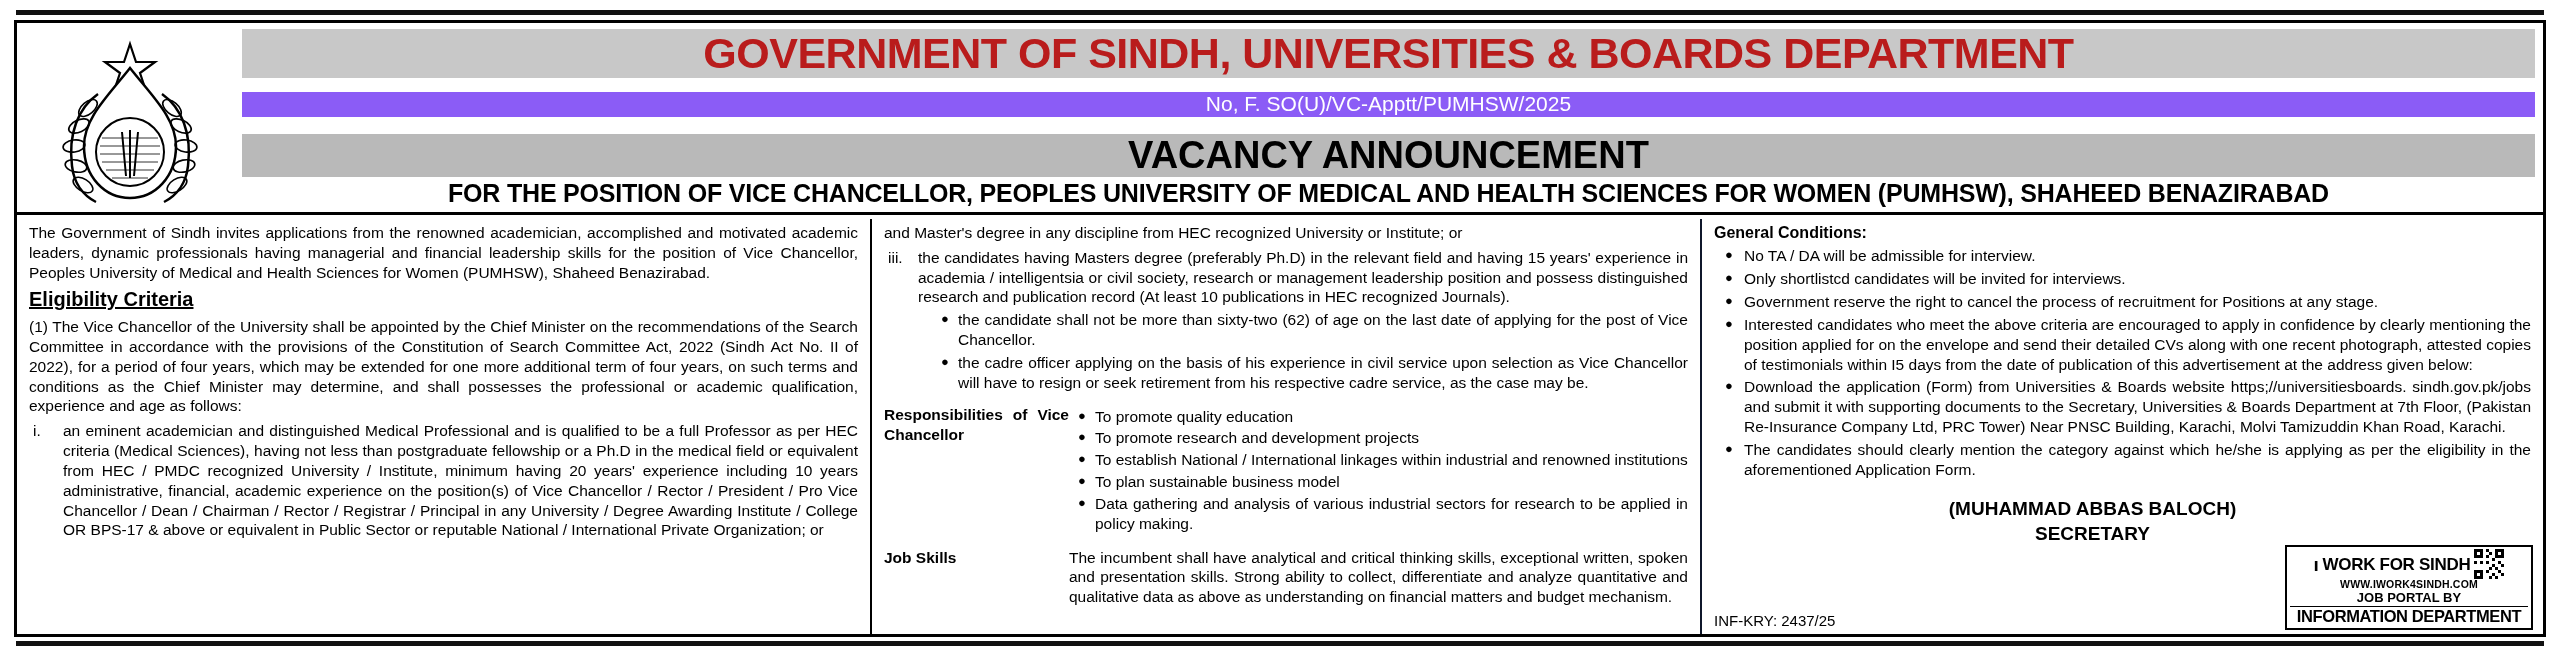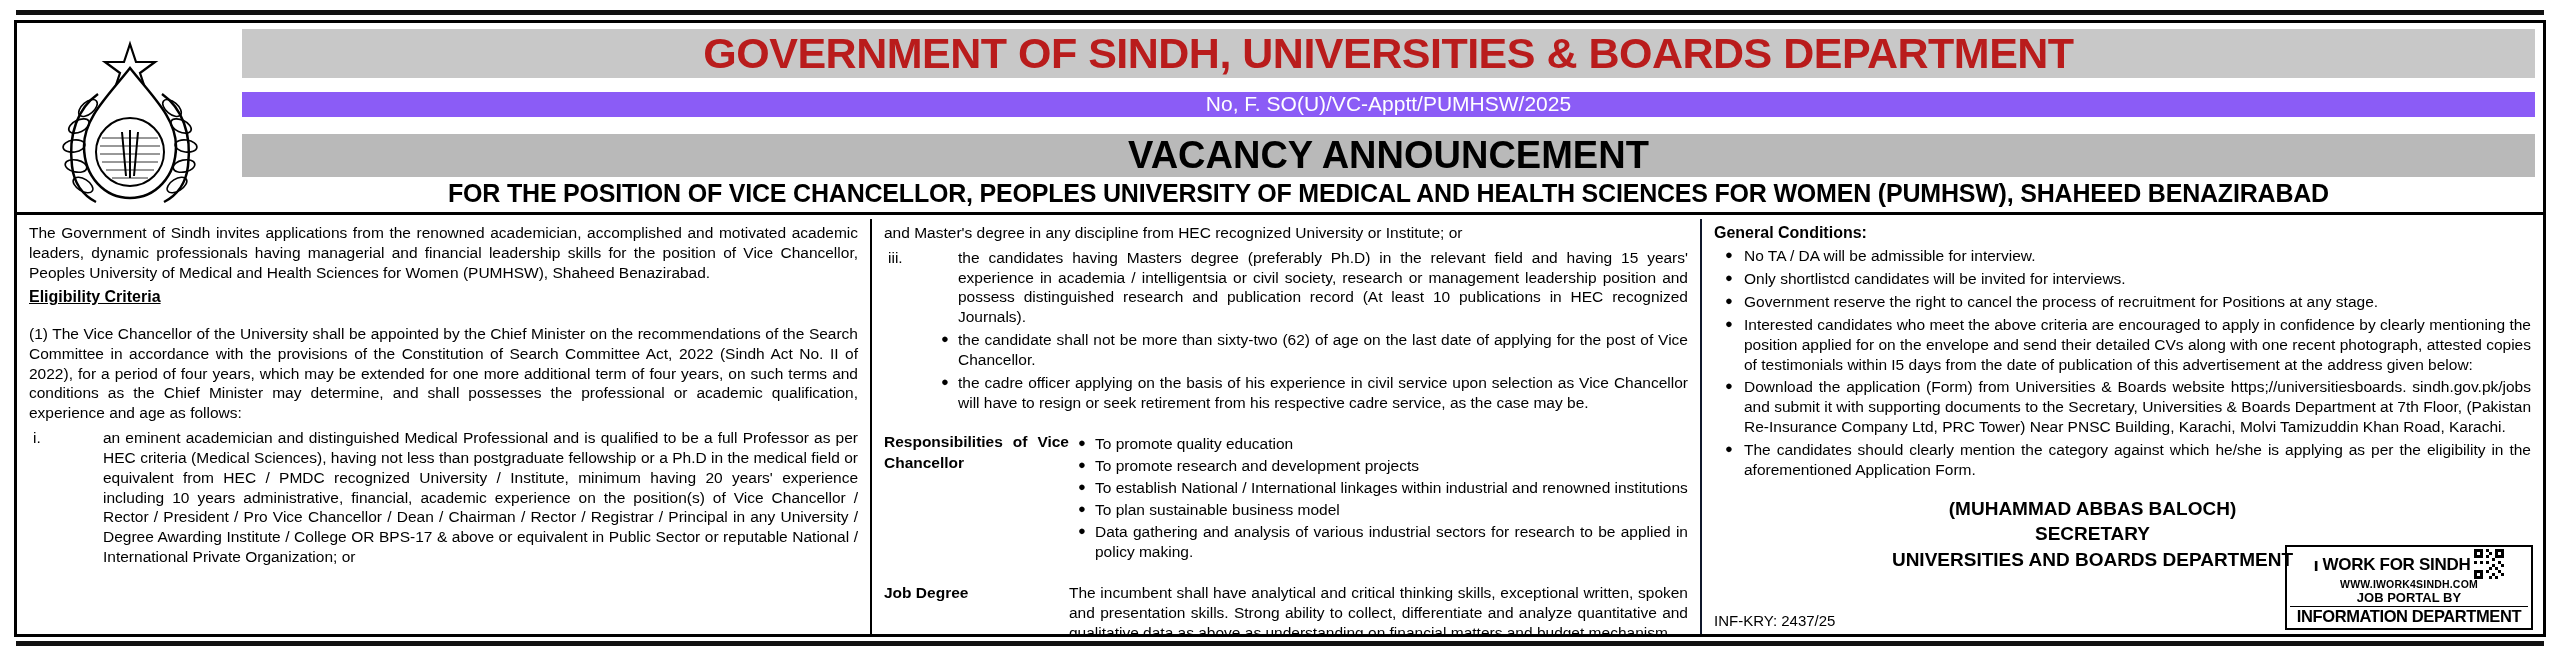--- a/index.html
+++ b/index.html
@@ -106,37 +106,36 @@
     line-height: 1.28;
     text-align: justify;
   }
   .col-1 { width: 855px; border-right: 2px solid #000; }
   .col-2 { width: 830px; border-right: 2px solid #0f172a; }
   .col-3 { flex: 1; position: relative; }
   p.para { margin-bottom: 5px; text-align: justify; }
   .heading-ul {
     font-weight: bold;
     text-decoration: underline;
-    font-size: 16px;
-    margin: 3px 0 16px 0;
+    font-size: 20px;
+    margin: 3px 0 4px 0;
     display: block;
   }
   .heading-plain {
     font-weight: bold;
     font-size: 16px;
     margin: 0 0 3px 0;
     display: block;
   }
   
   .rlist { list-style: none; margin: 2px 0 0 0; }
   .rlist > li {
     display: flex;
     flex-direction: row;
     margin-bottom: 3px;
-    gap: 40px;
   }
   .rmark {
     width: 34px;
     min-width: 34px;
     padding-left: 4px;
   }
   .rtext { flex: 1; text-align: justify; }
   
   .blist { list-style: none; margin: 2px 0 0 0; }
   .blist > li {
@@ -150,21 +149,21 @@
     text-align: center;
     font-size: 13px;
     line-height: 1.45;
   }
   .btext { flex: 1; text-align: justify; }
   .indent-bl { padding-left: 48px; }
   
   .labelrow {
     display: flex;
     flex-direction: row;
-    margin-top: 20px;
+    margin-top: 12px;
   }
   .label-cell {
     width: 185px;
     min-width: 185px;
     font-weight: bold;
     font-size: 15.5px;
     line-height: 1.3;
   }
   .label-content { flex: 1; }
   .label-content .blist > li { margin-bottom: 2px; }
@@ -350,21 +349,21 @@
               </li>
               <li>
                 <span class="bdot">●</span>
                 <span class="btext">Data gathering and analysis of various industrial sectors for research to be applied in policy making.</span>
               </li>
             </ul>
           </div>
         </div>
 
         <div class="labelrow">
-          <div class="label-cell">Job Degree</div>
+          <div class="label-cell">Job Skills</div>
           <div class="label-content">The incumbent shall have analytical and critical thinking skills, exceptional written, spoken and presentation skills. Strong ability  to collect, differentiate and analyze quantitative and qualitative data as above as understanding on financial matters and budget mechanism.</div>
         </div>
       </div>
 
       <div class="col col-3">
         <span class="heading-plain">General Conditions:</span>
 
         <ul class="blist">
           <li>
             <span class="bdot">●</span>
@@ -388,21 +387,20 @@
           </li>
           <li>
             <span class="bdot">●</span>
             <span class="btext">The candidates should clearly mention the category against which he/she is applying as per the eligibility in the aforementioned Application Form.</span>
           </li>
         </ul>
 
         <div class="signature">
           <span class="sig-line">(MUHAMMAD ABBAS BALOCH)</span>
           <span class="sig-line">SECRETARY</span>
-          <span class="sig-line">UNIVERSITIES AND BOARDS DEPARTMENT</span>
         </div>
 
         <div class="footer-row">
           <div class="inf-ref">INF-KRY: 2437/25</div>
 
           <div class="portal-box">
             <div class="portal-line1">
               <span class="iwork-i">ı</span>
               <span>WORK FOR SINDH</span>
               <svg class="qr" viewBox="0 0 10 10">

